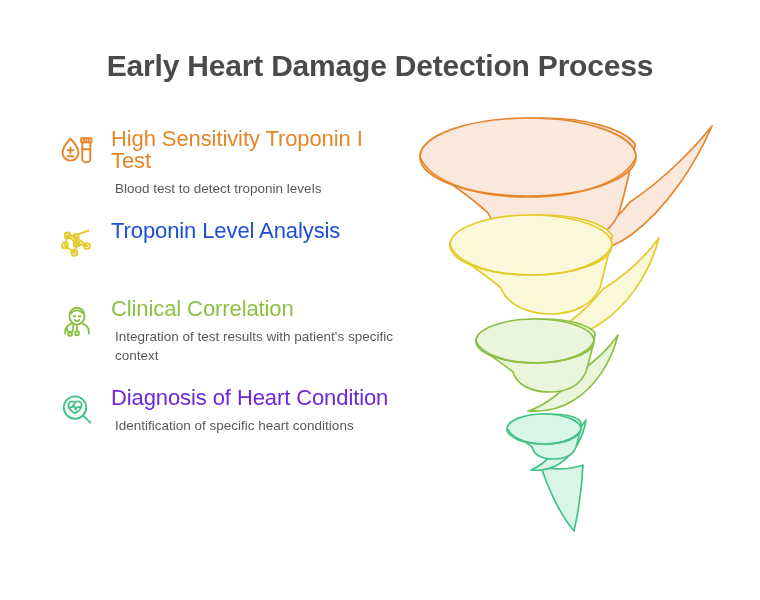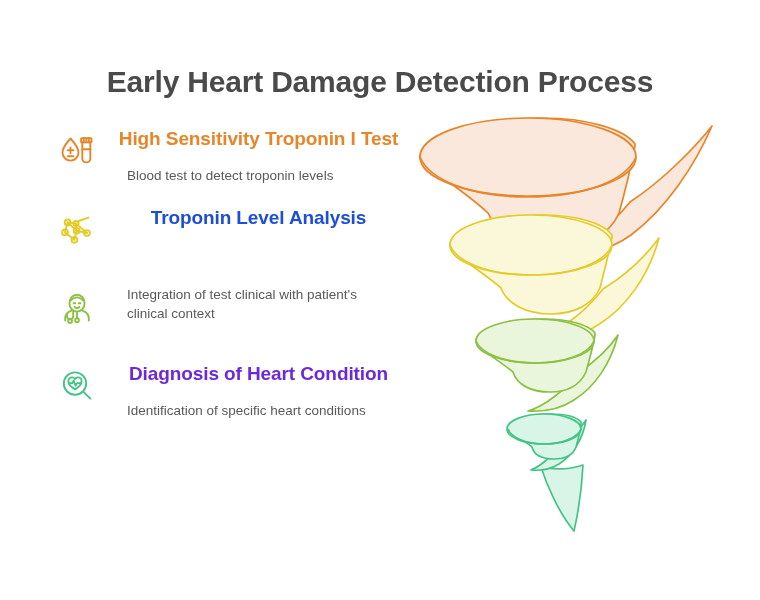--- a/index.html
+++ b/index.html
@@ -15,21 +15,21 @@
     position: relative;
   }
   #infographic {
     position: relative;
     width: 760px;
     height: 600px;
   }
   #page-title {
     position: absolute;
     left: 0;
-    top: 65px;
+    top: 49px;
     width: 760px;
     text-align: center;
     font-size: 30px;
     font-weight: bold;
     color: #4a4a4a;
     letter-spacing: -0.2px;
   }
   #steps-list {
     position: absolute;
     left: 56px;
@@ -48,32 +48,31 @@
     top: 2px;
     width: 42px;
     height: 42px;
   }
   .step-icon svg {
     display: block;
     width: 42px;
     height: 42px;
   }
   .step-heading {
-    font-size: 19px;
-    font-weight: bold;
+    font-size: 22px;
+    font-weight: normal;
     line-height: 22px;
     margin: 0 0 7px 0;
     letter-spacing: -0.1px;
-    text-align: center;
   }
   .step-desc {
     font-size: 13.5px;
     line-height: 19px;
     color: #58595b;
-    margin: 16px;
+    margin: 4px;
     max-width: 290px;
   }
   #funnel-graphic {
     position: absolute;
     left: 395px;
     top: 105px;
     width: 350px;
     height: 450px;
   }
   #funnel-graphic svg {
@@ -146,21 +145,22 @@
             <path d="M18.6 20.0 C19.4 20.8 20.1 21.1 21.0 21.1 C21.9 21.1 22.6 20.8 23.4 20.0"></path>
             <path d="M15.4 23.6 C11.6 25.1 9.2 27.6 9.2 31.4 L9.2 33.6"></path>
             <path d="M26.6 23.6 C30.4 25.1 32.8 27.6 32.8 31.4 L32.8 33.6"></path>
             <path d="M17.2 24.4 L17.2 29.0 C17.2 30.8 15.8 32.2 14.1 32.2 C12.4 32.2 11.0 30.8 11.0 29.0 L11.0 26.6"></path>
             <circle cx="14.1" cy="34.0" r="1.9"></circle>
             <line x1="21.0" y1="25.6" x2="21.0" y2="31.0"></line>
             <circle cx="21.0" cy="33.2" r="1.9"></circle>
           </g>
         </svg>
       </span>
-      <p class="step-desc">Integration of test clinical with patient's clinical context</p>
+      <p class="step-heading" style="color:#8CC043">Clinical Correlation</p>
+      <p class="step-desc">Integration of test results with patient's specific context</p>
     </div>
 
     <div class="step-item">
       <span class="step-icon">
         <svg viewBox="0 0 42 42">
           <g fill="none" stroke="#45C387" stroke-width="1.9" stroke-linecap="round" stroke-linejoin="round">
             <circle cx="19.0" cy="18.6" r="11.2"></circle>
             <line x1="27.2" y1="26.6" x2="34.4" y2="33.6"></line>
             <path d="M19.0 24.4 C19.0 24.4 12.4 20.4 12.4 16.2 C12.4 14.0 14.1 12.4 16.1 12.4 C17.4 12.4 18.5 13.1 19.0 14.0 C19.5 13.1 20.6 12.4 21.9 12.4 C23.9 12.4 25.6 14.0 25.6 16.2 C25.6 20.4 19.0 24.4 19.0 24.4 Z"></path>
             <path d="M12.8 18.1 L16.3 18.1 L17.6 15.6 L19.6 20.6 L21.0 18.1 L25.2 18.1"></path>

